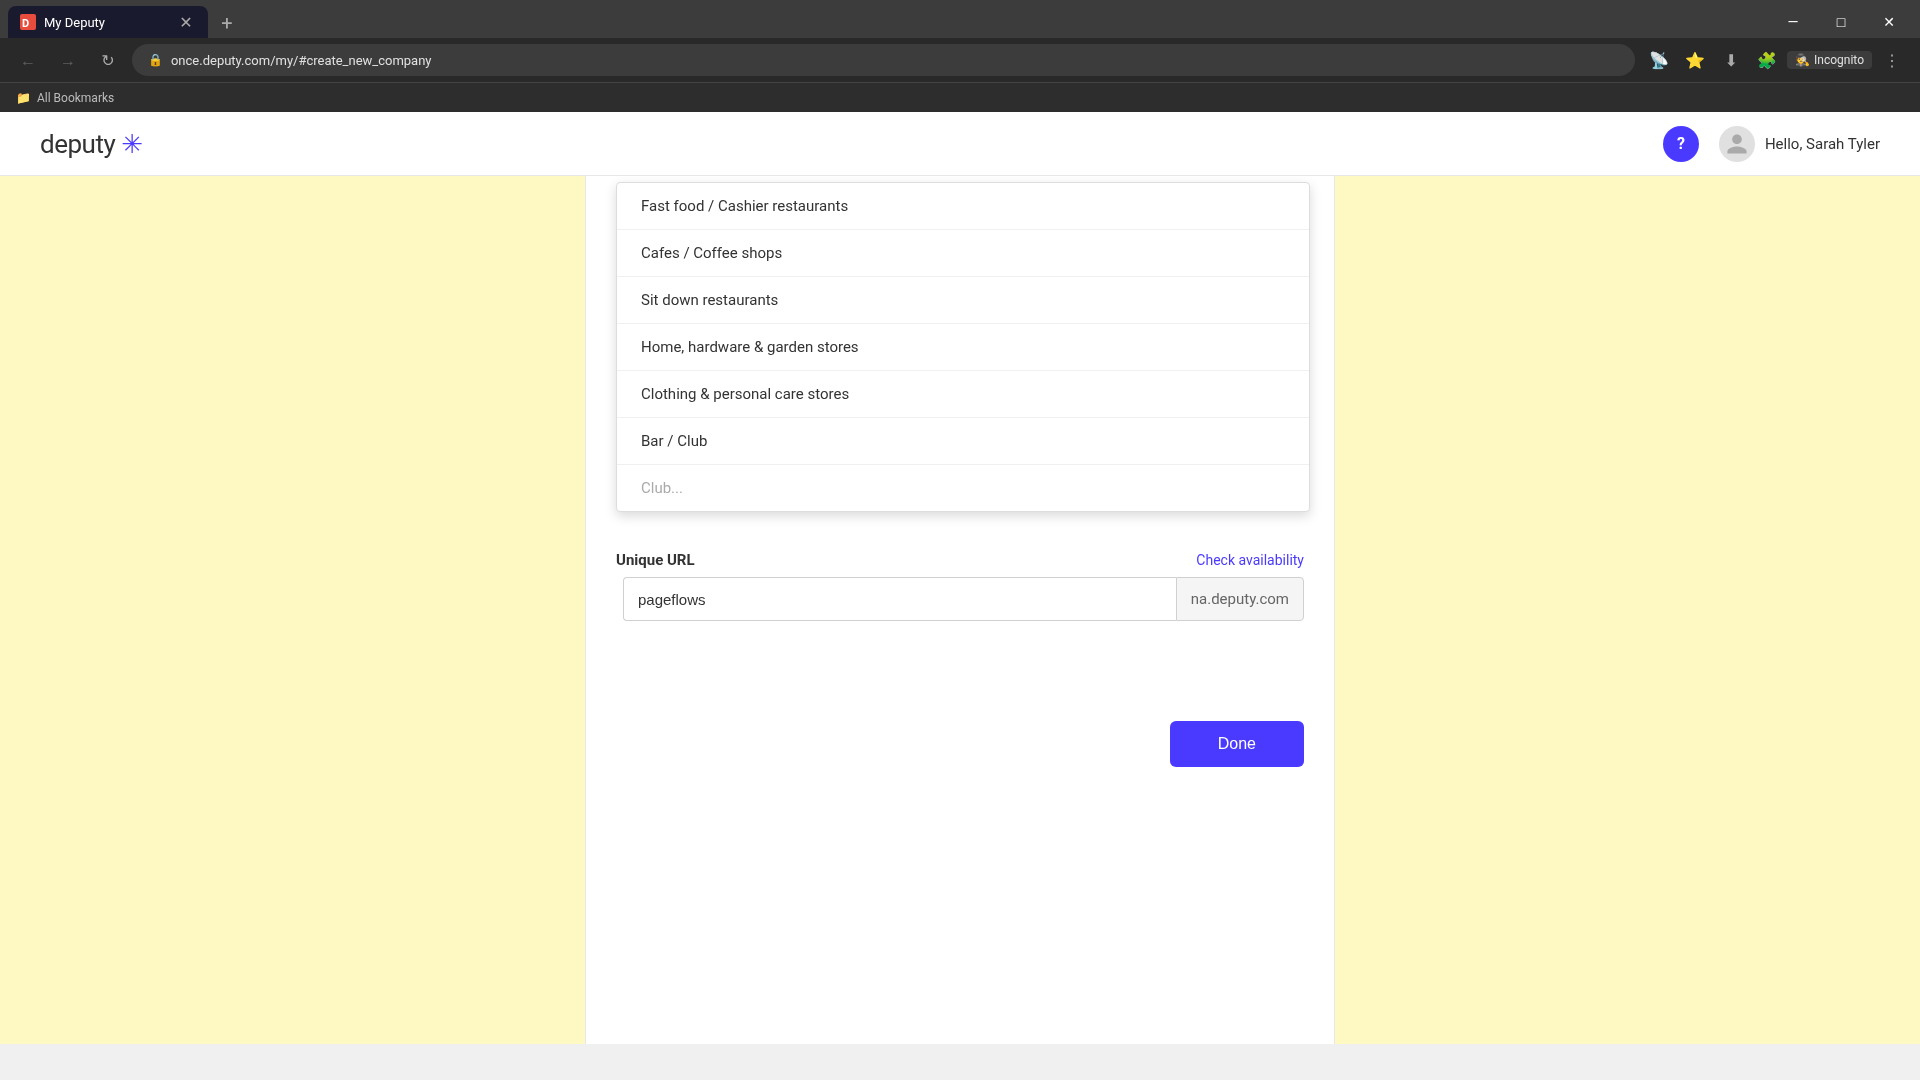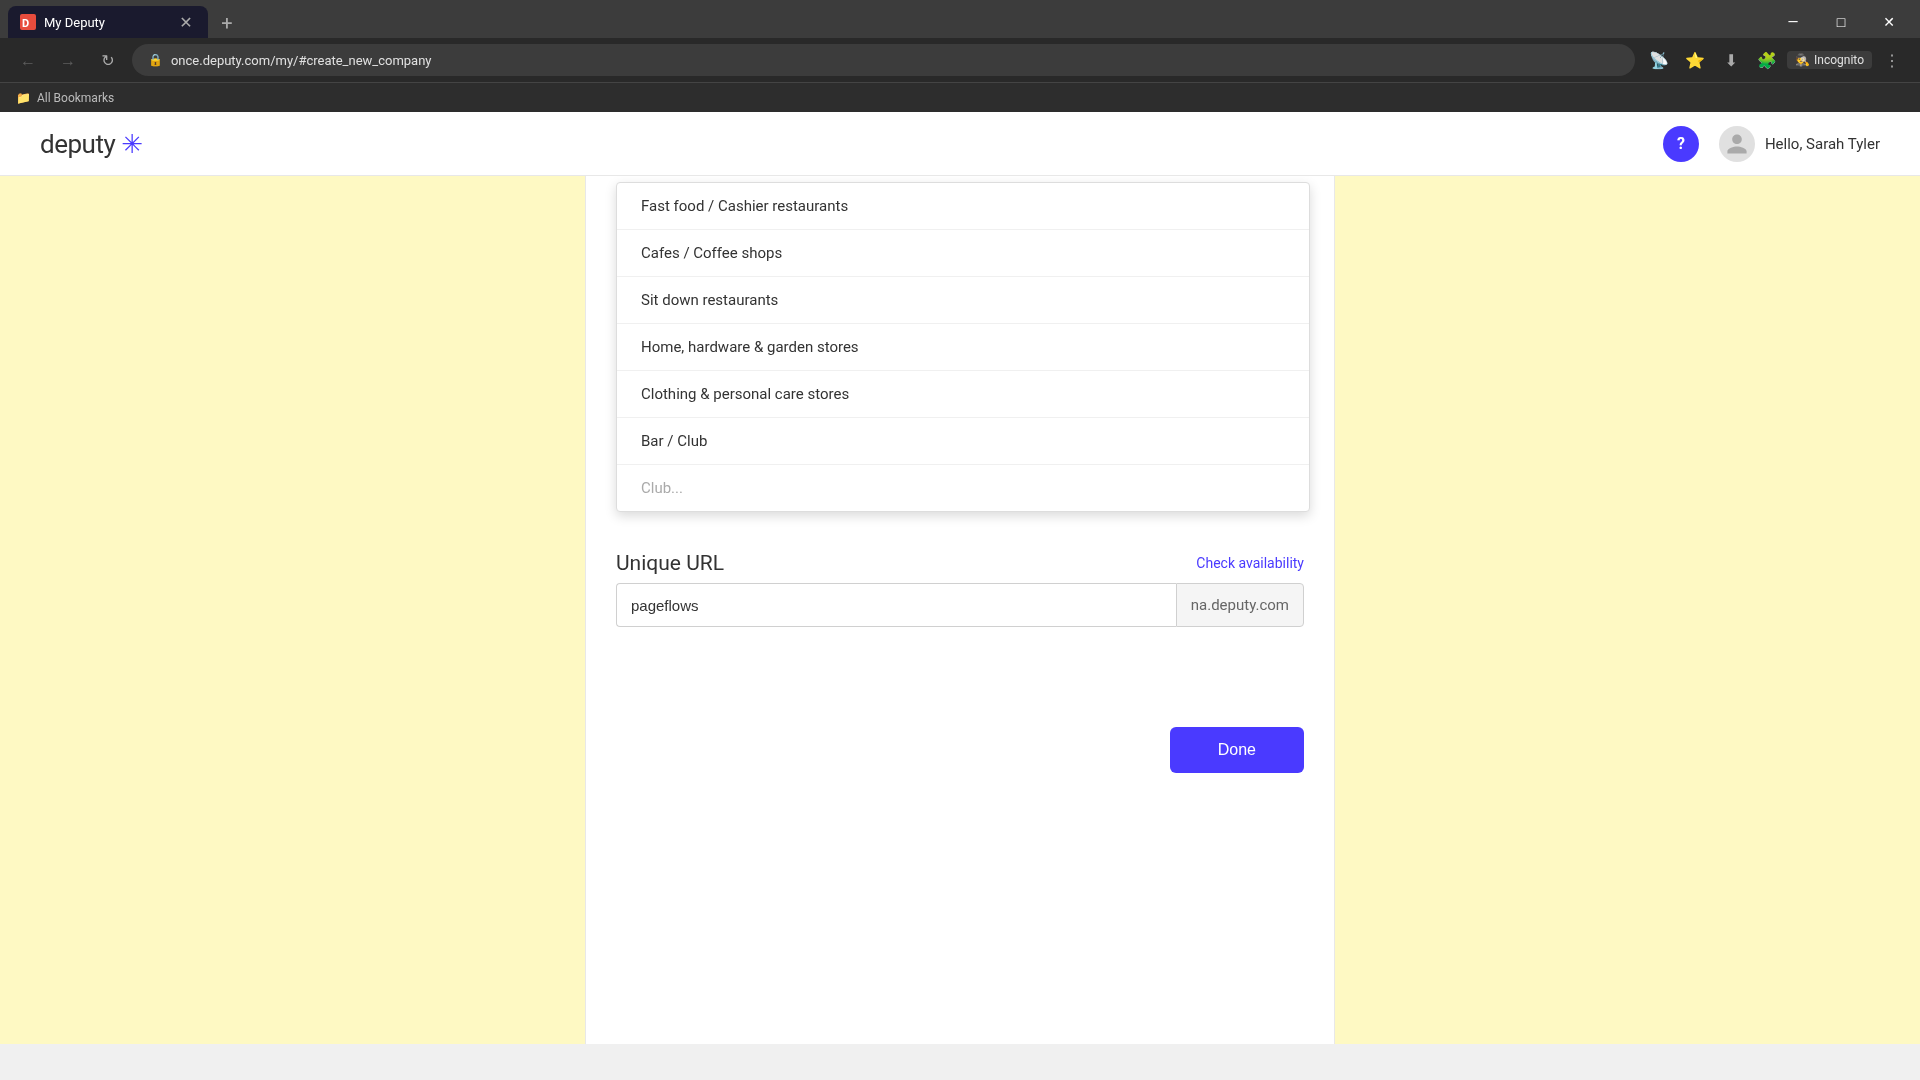--- a/index.html
+++ b/index.html
@@ -56,23 +56,23 @@
 
     
     .form-section { padding: 20px 30px; }
 
     .industry-select-wrapper { position: relative; margin-bottom: 24px; }
     .industry-select { width: 100%; padding: 12px 40px 12px 14px; font-size: 15px; color: #666; border: 1px solid #d0d0d0; border-radius: 4px; background: #fff; appearance: none; cursor: pointer; }
     .industry-select-arrow { position: absolute; right: 14px; top: 50%; transform: translateY(-50%); color: #444; pointer-events: none; font-size: 14px; }
 
     .unique-url-section { }
     .unique-url-header { display: flex; align-items: center; justify-content: space-between; margin-bottom: 8px; }
-    .unique-url-label { font-size: 21px; font-weight: 400; color: #333; }
+    .unique-url-label { font-size: 15px; font-weight: 700; color: #333; }
     .check-availability { color: #4a3aff; font-size: 14px; cursor: pointer; text-decoration: none; }
-    .url-input-row { display: flex; gap: 0; }
+    .url-input-row { display: flex; gap: 0; margin-left: 7px; }
     .url-input { flex: 1; padding: 12px 14px; font-size: 15px; color: #333; border: 1px solid #d0d0d0; border-radius: 4px 0 0 4px; border-right: none; outline: none; }
     .url-suffix { padding: 12px 14px; font-size: 15px; color: #666; background: #f5f5f5; border: 1px solid #d0d0d0; border-radius: 0 4px 4px 0; white-space: nowrap; }
 
     .done-section { padding: 20px 30px 30px; display: flex; justify-content: flex-end; margin-top: 60px; }
     .done-btn { background: #4a3aff; color: #fff; border: none; border-radius: 6px; padding: 14px 48px; font-size: 16px; font-weight: 500; cursor: pointer; }
 
     .footer-text { text-align: center; padding: 20px; font-size: 13px; color: #666; background: #f5f5f5; }
     .footer-link { color: #4a3aff; text-decoration: underline; cursor: pointer; }
   </style>
 </head>

